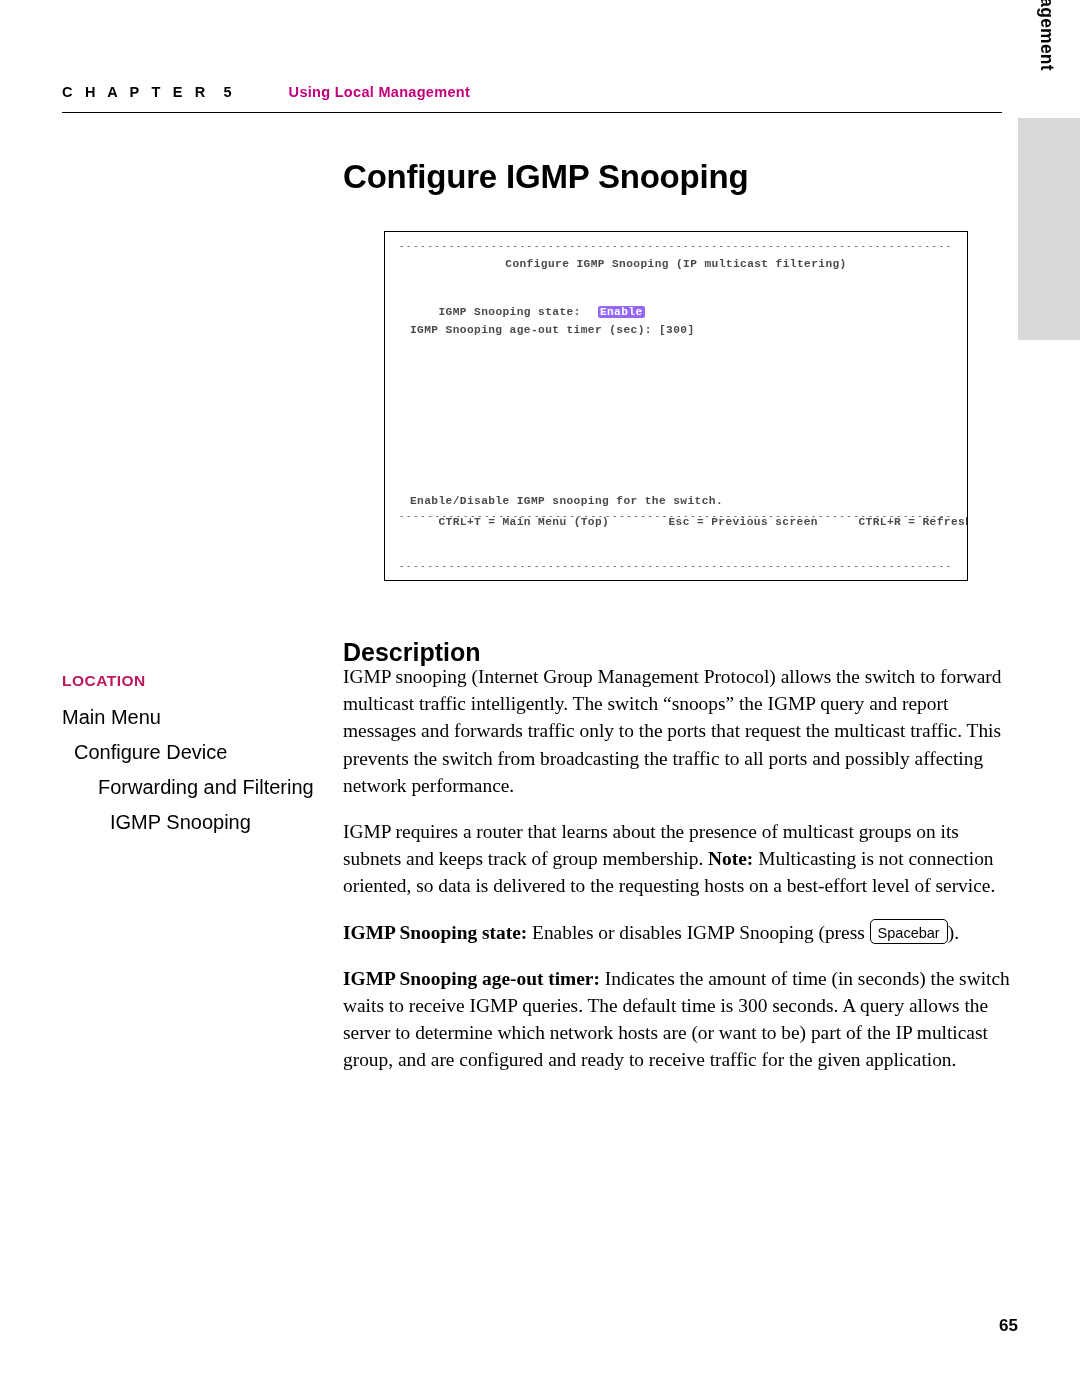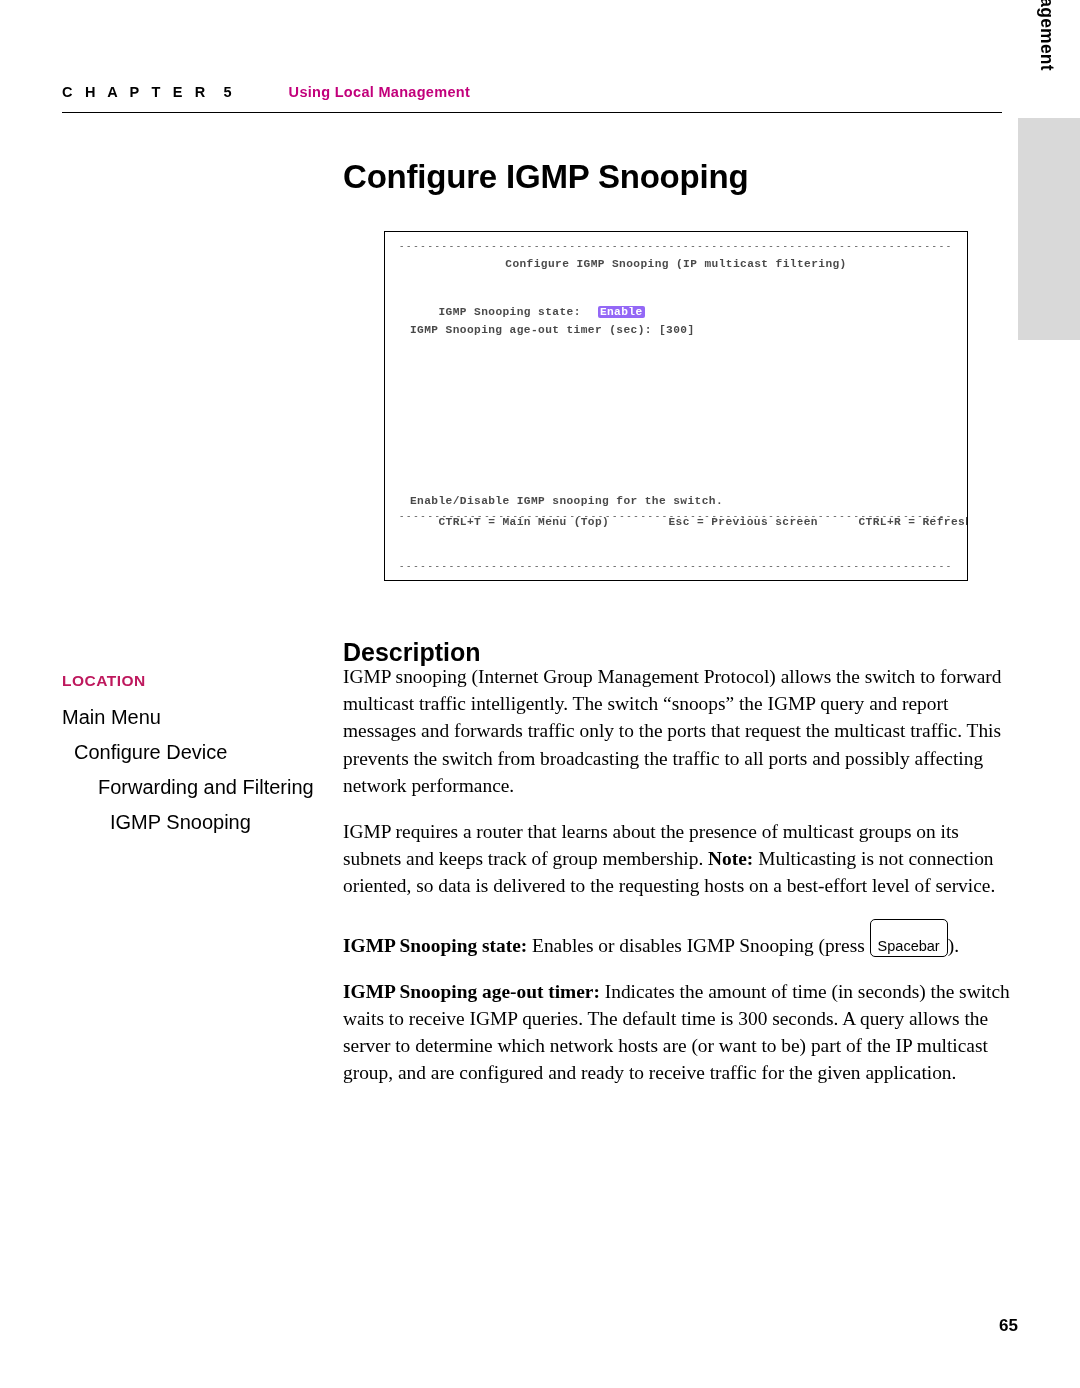--- a/index.html
+++ b/index.html
@@ -186,21 +186,21 @@
     margin: 0 0 19px 0;
   }
   .body-col b {
     font-weight: bold;
   }
 
   .key-cap {
     display: inline-block;
     border: 1px solid #000000;
     border-radius: 5px;
-    padding: 17px 7px 1px 7px;
+    padding: 4px 7px 1px 7px;
     font-family: "Liberation Sans", sans-serif;
     font-size: 14.5px;
     line-height: 18px;
     vertical-align: 1px;
     background: #ffffff;
   }
 
   
   .location-box {
     position: absolute;

